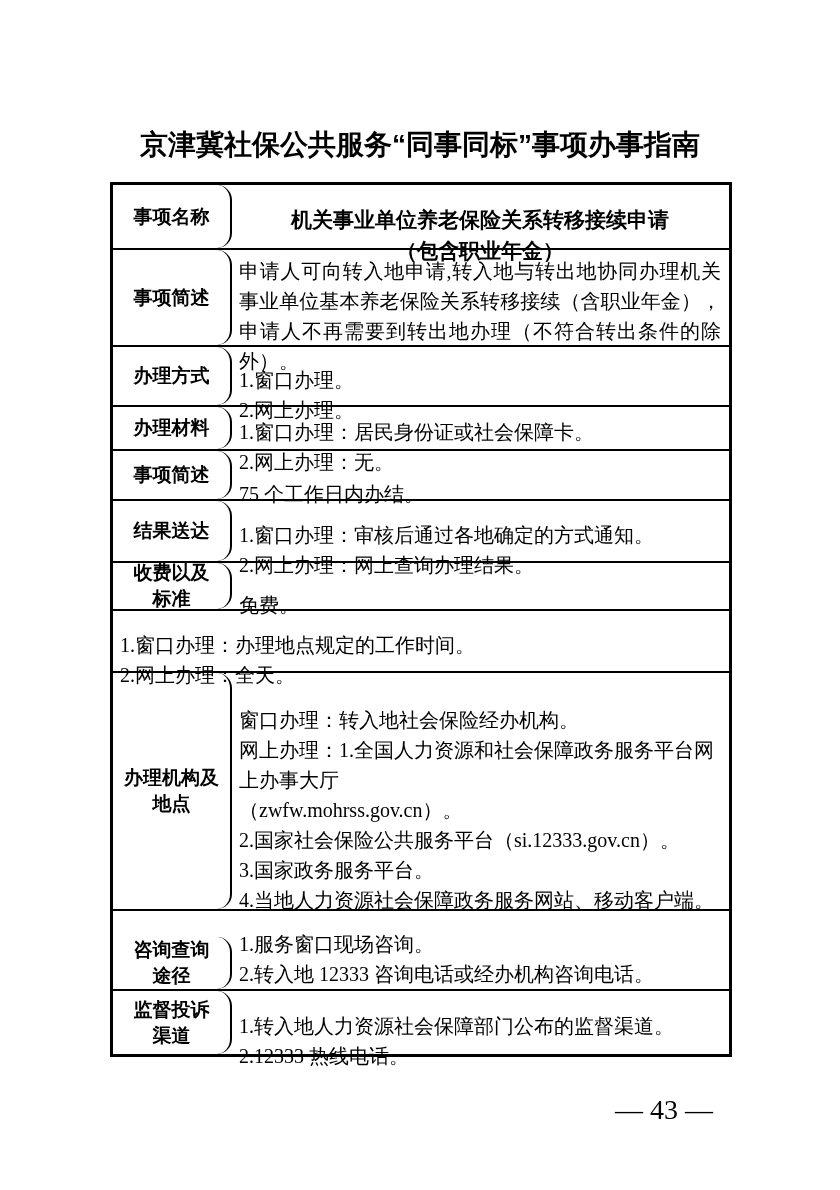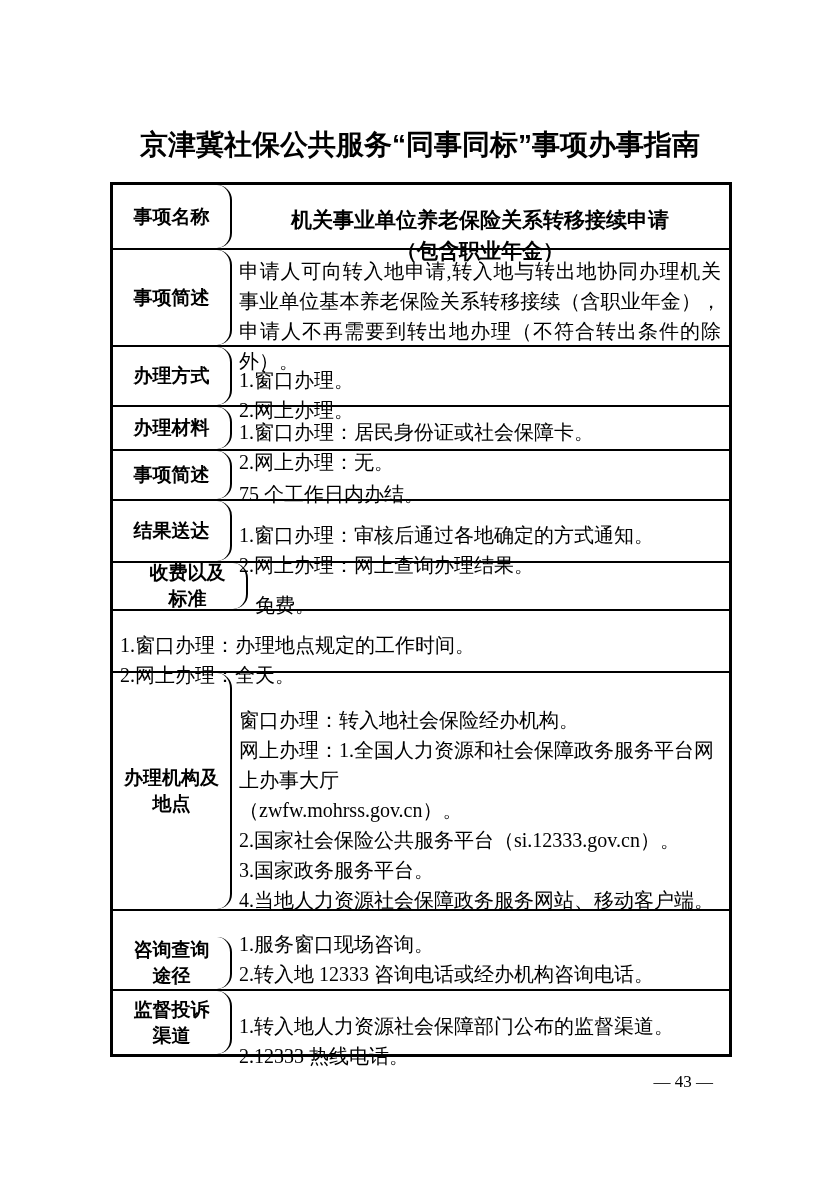--- a/index.html
+++ b/index.html
@@ -91,24 +91,24 @@
     line-height: 31px;
   }
   .trow.paragraph .cell.content .content-line {
     text-align: justify;
   }
   .content-line {
     width: 100%;
   }
   .page-number {
     position: absolute;
-    top: 1072px;
+    top: 1094px;
     right: 127px;
     font-family: "Liberation Serif", serif;
-    font-size: 17px;
+    font-size: 28px;
     color: #000000;
     white-space: nowrap;
   }
 </style>
 </head>
 <body>
 
 <div class="page">
   <div class="doc-title">京津冀社保公共服务“同事同标”事项办事指南</div>
 
@@ -164,21 +164,21 @@
   <div class="trow" style="height: 62px;">
     <div class="cell label">
           <div class="label-line">结果送达</div>
         </div>
     <div class="cell content">
           <div class="content-line">1.窗口办理：审核后通过各地确定的方式通知。</div>
           <div class="content-line">2.网上办理：网上查询办理结果。</div>
         </div>
   </div>
 
-  <div class="trow" style="height: 48px; padding-left: 16px;">
+  <div class="trow" style="height: 48px;">
     <div class="cell label">
           <div class="label-line">收费以及</div>
           <div class="label-line">标准</div>
         </div>
     <div class="cell content">
           <div class="content-line">免费。</div>
         </div>
   </div>
 
   <div class="trow" style="height: 62px;">

